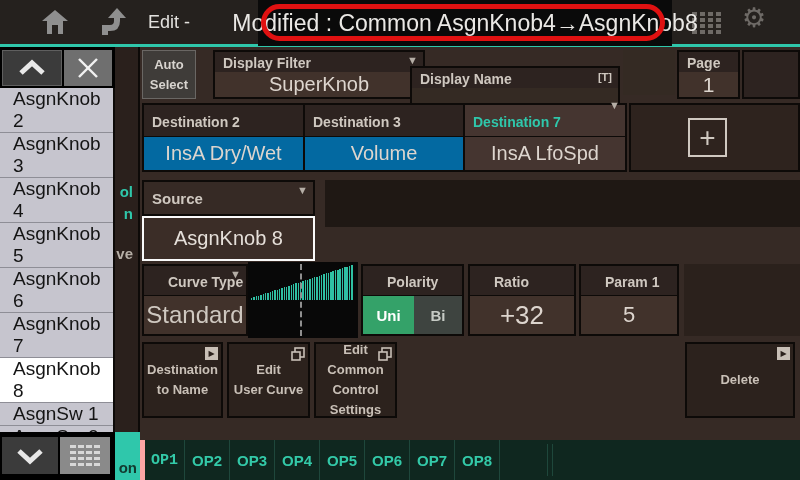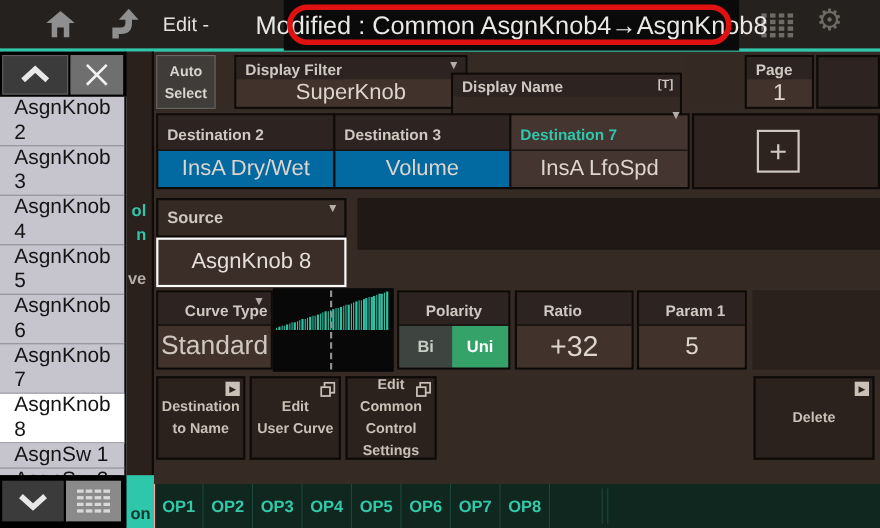--- a/index.html
+++ b/index.html
@@ -246,22 +246,22 @@
         <div style="height: 32.6977px;"></div>
         <div style="height: 33.4651px;"></div>
         <div style="height: 34.2326px;"></div>
         <div style="height: 35px;"></div>
       </div>
     <div id="curve-dash"></div>
   </div>
   <div id="polarity" class="abs field r4">
     <div class="fl">Polarity</div>
     <div class="fv">
+      <div id="pol-uni">Uni</div>
       <div id="pol-bi">Bi</div>
-      <div id="pol-uni">Uni</div>
     </div>
   </div>
   <div id="ratio" class="abs field r4">
     <div class="fl">Ratio</div>
     <div class="fv">+32</div>
   </div>
   <div id="param1" class="abs field r4">
     <div class="fl">Param 1</div>
     <div class="fv">5</div>
   </div>
@@ -288,21 +288,21 @@
     <span>Edit Common</span>
     <span>Control</span>
     <span>Settings</span>
   </div>
   <div id="act-delete" class="act">
     <span class="jump-ic">▶</span>
     <span>Delete</span>
   </div>
 
   <div id="bottom-bar" class="abs">
-    <div class="btab" style="left:0;border-left:1px solid #fca5a5;">OP1</div>
+    <div class="btab" style="left:0;border-left:5px solid #fca5a5;font-family:Liberation Mono, monospace;">OP1</div>
     <div class="btab" style="left:45px;">OP2</div>
     <div class="btab" style="left:90px;">OP3</div>
     <div class="btab" style="left:135px;">OP4</div>
     <div class="btab" style="left:180px;">OP5</div>
     <div class="btab" style="left:225px;">OP6</div>
     <div class="btab" style="left:270px;">OP7</div>
     <div class="btab" style="left:315px;">OP8</div>
     <div class="xdiv" style="left:407px;"></div>
     <div class="xdiv" style="left:412px;"></div>
   </div>

